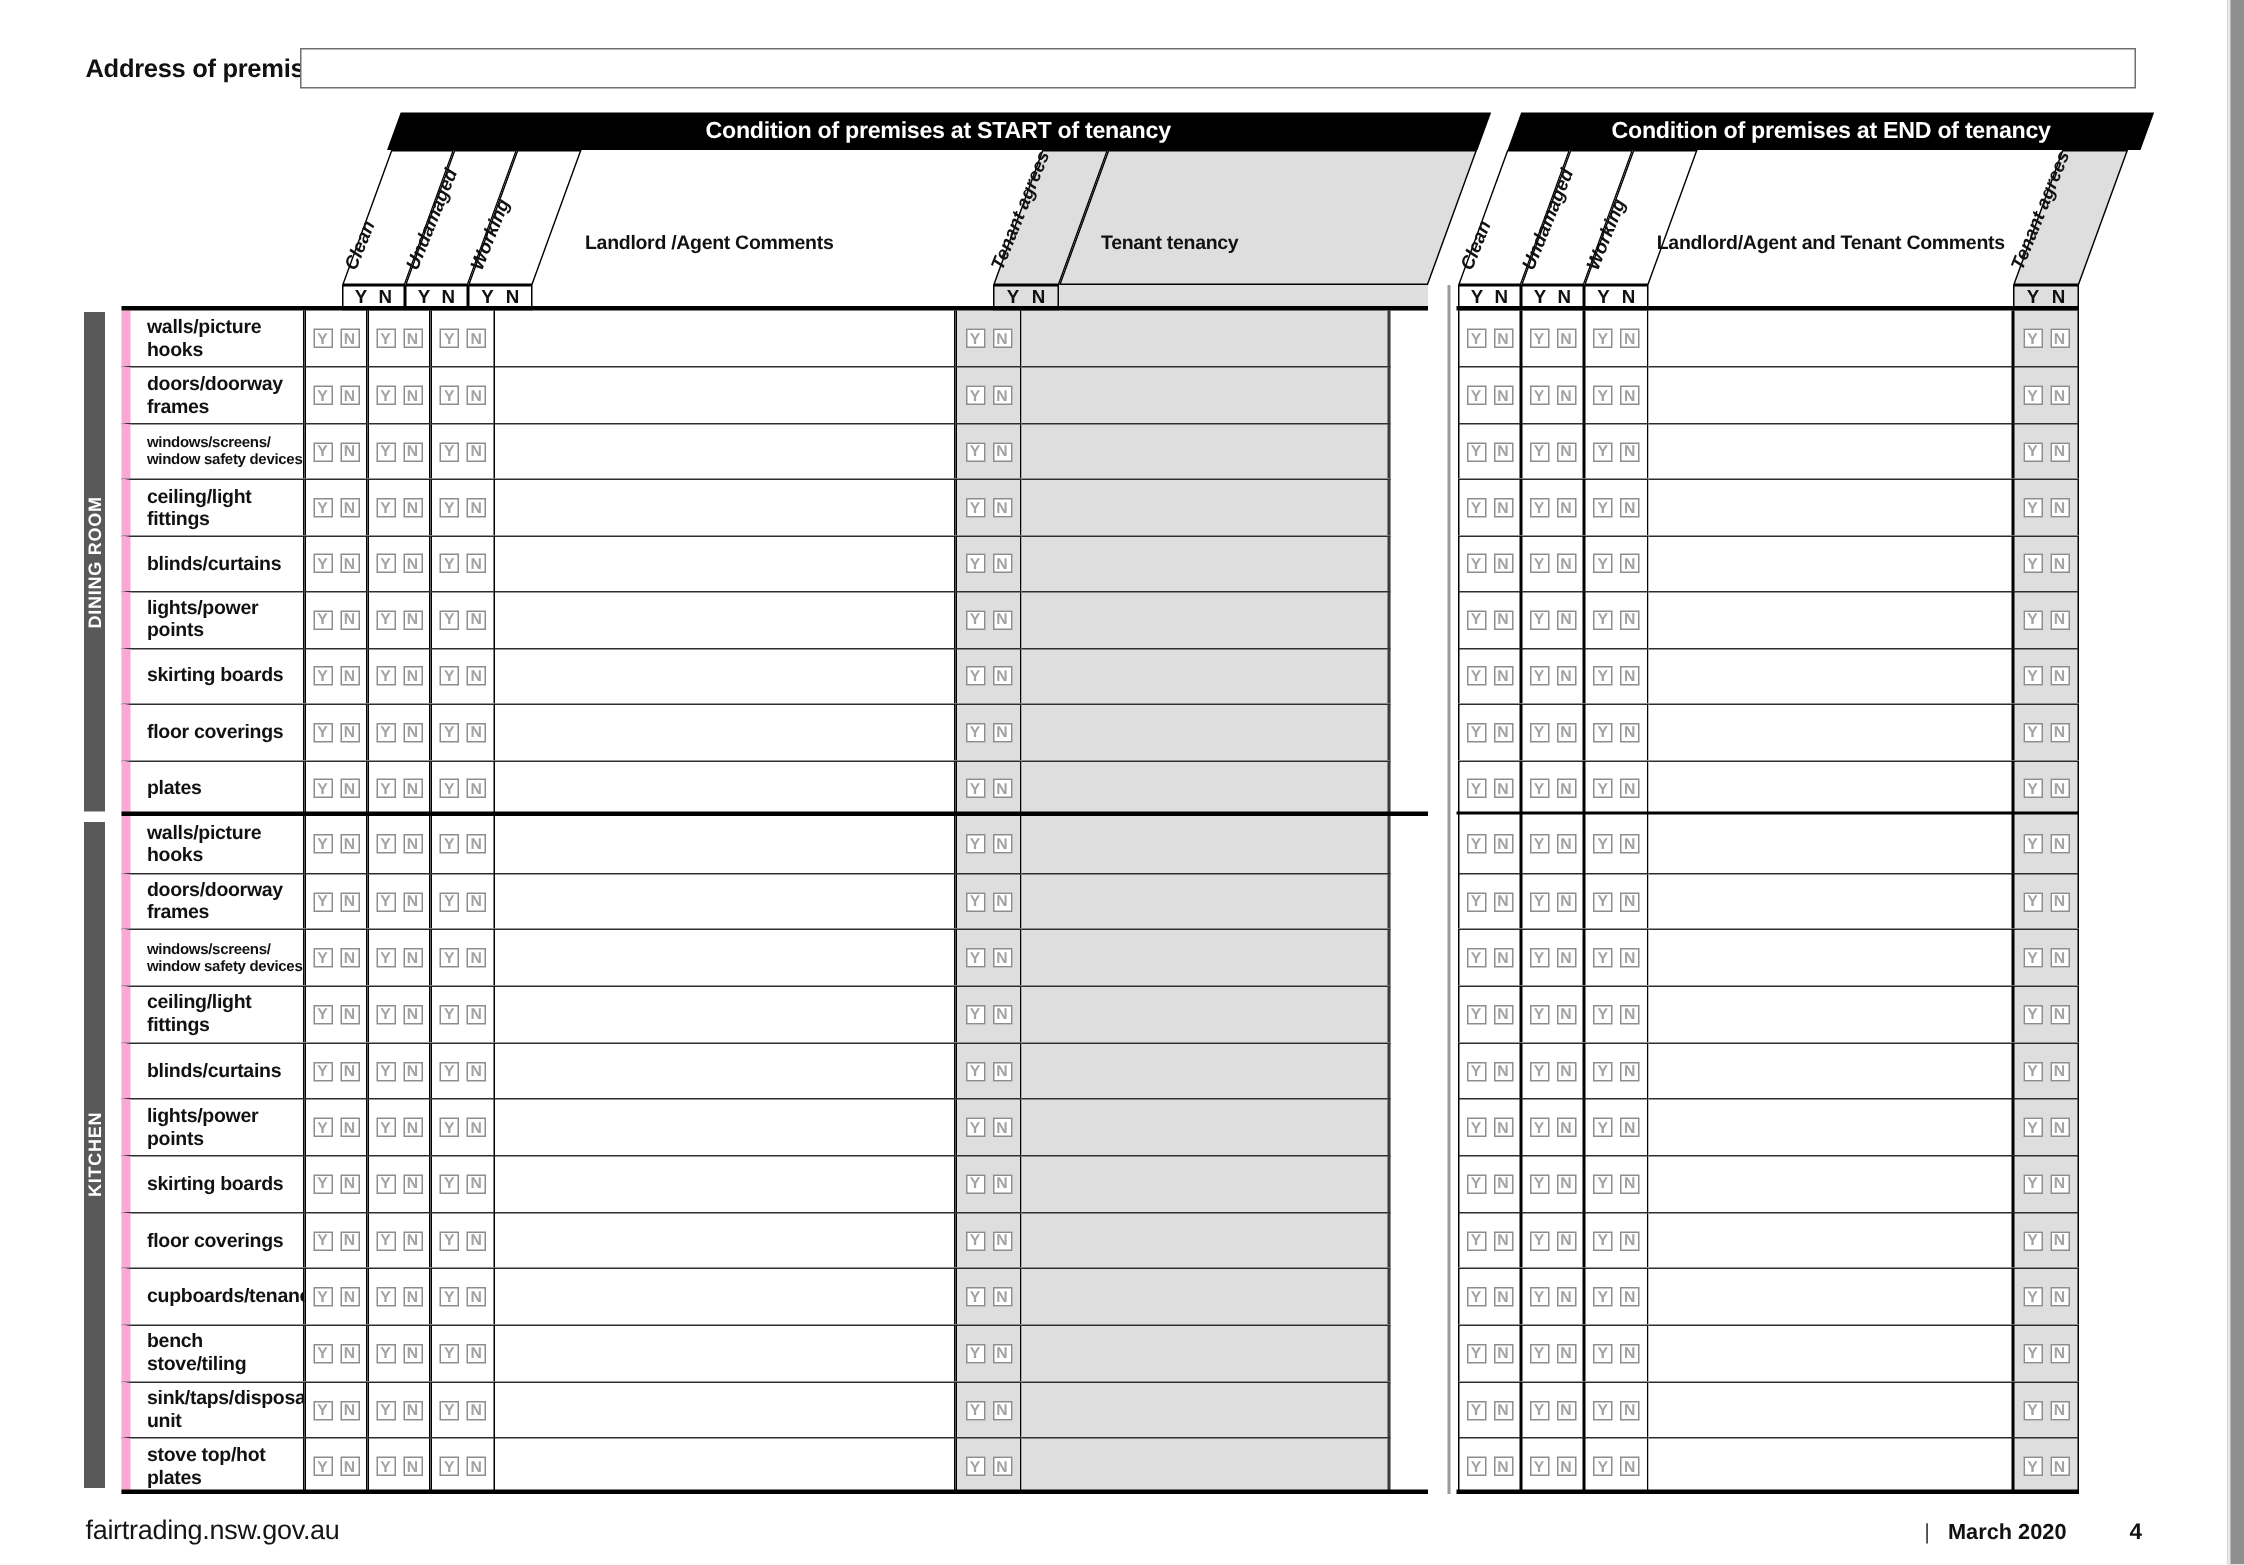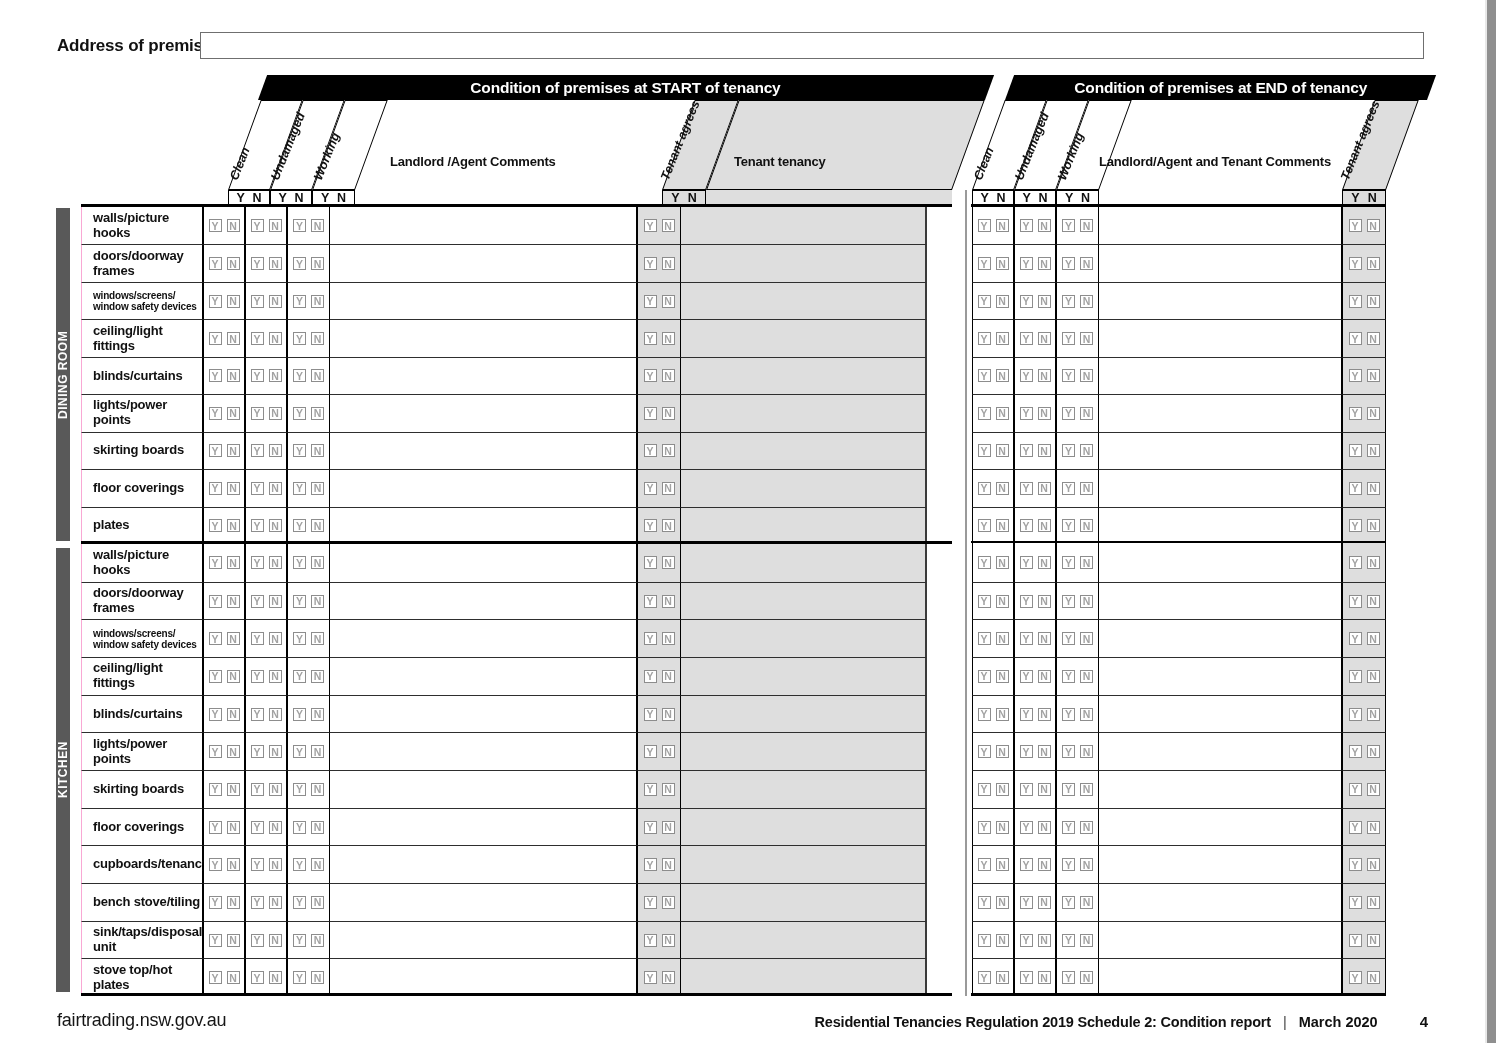--- a/index.html
+++ b/index.html
@@ -35,21 +35,21 @@
   .ynh{top:190px;height:17px;border:1px solid #000;background:#fff;display:flex;align-items:center;
        justify-content:space-evenly;font-weight:700;font-size:12.5px;line-height:1}
   .ynh.gray{background:#dedede}
   .hdrfill{top:190px;height:17px;background:#dedede}
 
   
   .rows{display:flex;flex-direction:column}
   .row{display:flex;flex:1;min-height:0}
   .c{box-sizing:border-box;border-top:1px solid #2e2e2e;display:flex;align-items:center;background:#fff}
   .row:first-child>.c{border-top:none}
-  .lbl{width:122px;border-left:1px solid #f9a8d4;border-right:1px solid #000;padding-left:11px;
+  .lbl{width:122px;border-left:6px solid #f9a8d4;border-right:1px solid #000;padding-left:11px;
        font-weight:700;font-size:13px;line-height:1.15;white-space:pre-line;letter-spacing:-0.2px}
   .lbl.small{font-size:10px;line-height:1.1}
   .yn{width:42px;justify-content:center;border-left:1px solid #000;border-right:1px solid #000}
   .yn.w3{width:43px}
   .com1{width:307px;border-right:1px solid #000}
   .ta{width:44px;background:#dedede;border-left:1px solid #000;border-right:1px solid #000;justify-content:center}
   .tc{width:246px;background:#dedede;border-right:2px solid #3a3a3a}
   .com2{width:243px;border-right:1px solid #000}
   .cb{width:13px;height:13px;box-sizing:border-box;border:1.6px solid #8d8d8d;background:#fff;color:#a2a2a2;
       font-weight:700;font-size:10.5px;display:inline-flex;align-items:center;justify-content:center;margin:0 2.5px;cursor:pointer}
@@ -99,21 +99,21 @@
 <span class="abs blab" style="left:281px;top:168px">Undamaged</span>
 <span class="abs blab" style="left:324px;top:168px">Working</span>
 <span class="abs blab" style="left:671px;top:168px">Tenant agrees</span>
 <span class="abs blab" style="left:984px;top:168px">Clean</span>
 <span class="abs blab" style="left:1025px;top:168px">Undamaged</span>
 <span class="abs blab" style="left:1068px;top:168px">Working</span>
 <span class="abs blab" style="left:1351px;top:168px">Tenant agrees</span>
 
 <div class="abs clab" style="left:390px">Landlord /Agent Comments</div>
 <div class="abs clab" style="left:734px">Tenant tenancy</div>
-<div class="abs clab" style="left:1099px;width:243px;">Landlord/Agent and Tenant Comments</div>
+<div class="abs clab" style="left:1099px;width:243px;text-align:center">Landlord/Agent and Tenant Comments</div>
 
 <div class="abs hdrfill" style="left:706px;width:246px"></div>
 
 <div id="ynh-holder">
     <div class="abs ynh" style="left: 228px; width: 42px;">
       <span>Y</span>
       <span>N</span>
     </div>
     <div class="abs ynh" style="left: 270px; width: 42px;">
       <span>Y</span>
@@ -1003,19 +1003,18 @@
 
 <div class="abs thick" style="left:81px;top:204px;width:871px"></div>
 <div class="abs thick" style="left:971px;top:204px;width:415px"></div>
 <div class="abs thick" style="left:81px;top:541px;width:871px"></div>
 <div class="abs thick" style="left:971px;top:541px;width:415px;height:2px"></div>
 <div class="abs thick" style="left:81px;top:993px;width:871px"></div>
 <div class="abs thick" style="left:971px;top:993px;width:415px"></div>
 
 <div class="abs f-site">fairtrading.nsw.gov.au</div>
 <div class="abs f-right">
-  <span class="f-title">Residential Tenancies Regulation 2019 Schedule 2: Condition report</span>
   <span class="f-sep">|</span>
   <span class="f-date">March 2020</span>
   <span class="f-page">4</span>
 </div>
 
 <div class="abs scroll"></div>
 
 </body></html>

